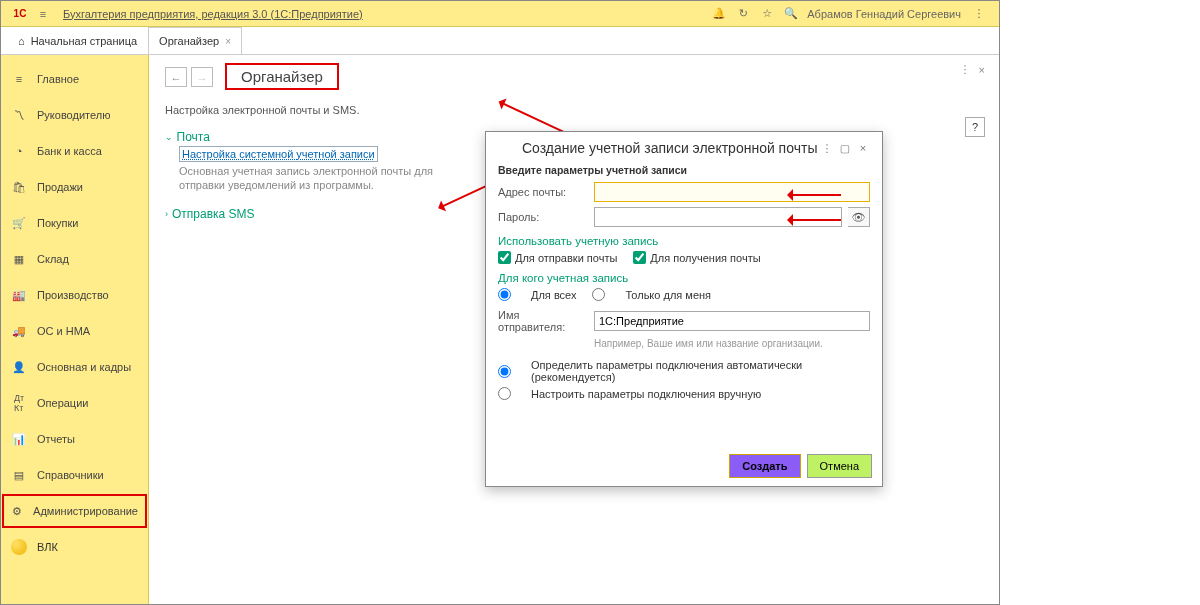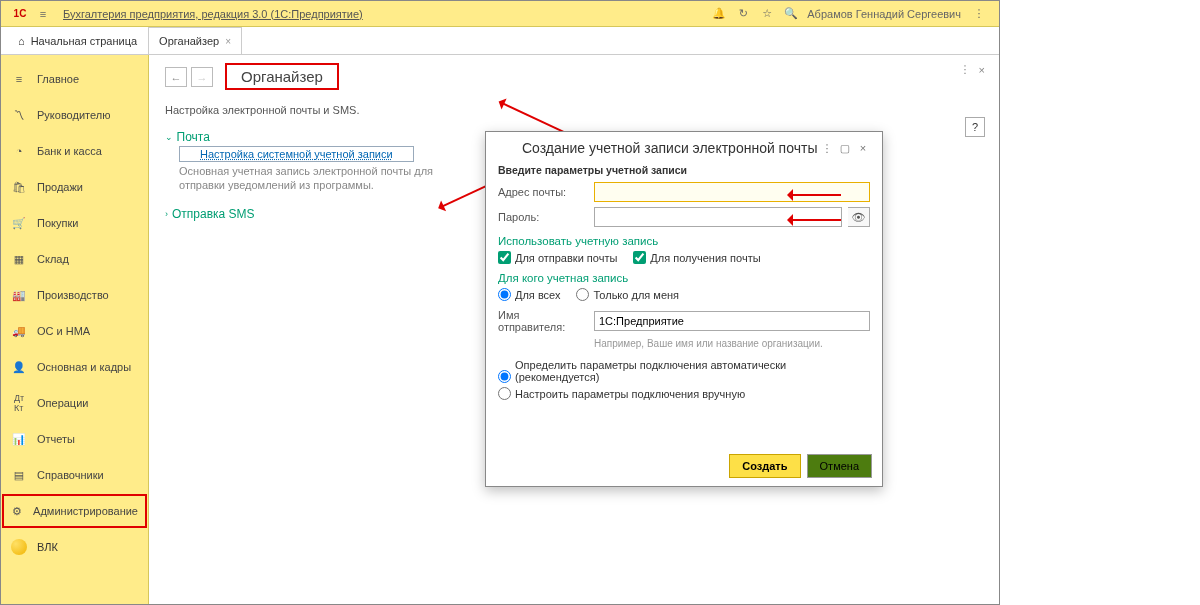--- a/index.html
+++ b/index.html
@@ -36,21 +36,21 @@
   .page-title-box { border:2px solid #e00000; display:inline-block; padding:3px 14px; margin-left:12px;}
   .page-title { font-size:15px; color:#444;}
   .right-tools { position:absolute; top:8px; right:14px; display:flex; gap:8px; align-items:center; color:#888;}
   .help-btn { width:20px; height:20px; border:1px solid #aaa; display:flex; align-items:center; justify-content:center; background:#fff; cursor:pointer; margin-top:26px;}
   .close-x { cursor:pointer; }
 
   .subtitle { margin-top:14px; color:#555; font-size:11px;}
   .section-head { margin-top:14px; color:#009e73; font-size:12px; display:flex; align-items:center; gap:4px; cursor:pointer;}
   .section-head .chev { font-size:9px; }
   .link-row { margin-left:14px; margin-top:4px; }
-  .link { color:#0066b3; text-decoration:underline dotted; cursor:pointer; border:1px solid #9ab; padding:1px 20px;}
+  .link { color:#0066b3; text-decoration:underline dotted; cursor:pointer; border:1px solid #9ab; padding:1px 2px;}
   .hint { color:#888; margin-left:14px; margin-top:4px; max-width:300px; line-height:1.3;}
 
   
   .red-arrow { position:absolute; pointer-events:none; }
   .red-arrow::after { content:''; position:absolute; width:0; height:0; border:6px solid transparent; }
   .ra1 { top:62px; left:350px; width:70px; height:2px; background:#e00000; transform:rotate(25deg);}
   .ra1::after { left:-10px; top:-5px; border-right-color:#e00000; }
   .ra2 { top:138px; left:290px; width:60px; height:2px; background:#e00000; transform:rotate(-25deg);}
   .ra2::after { left:-10px; top:-5px; border-right-color:#e00000; }
 
@@ -64,26 +64,26 @@
   .fld-row { display:flex; align-items:center; margin:5px 0; gap:6px;}
   .fld-label { width:90px; color:#555;}
   .fld-input { flex:1; height:20px; border:1px solid #aaa; padding:0 4px; font-size:11px;}
   .fld-input.highlight { border:1px solid #e8b000; background:#fffef0;}
   .pw-toggle { width:22px; height:20px; border:1px solid #aaa; border-left:none; display:flex; align-items:center; justify-content:center; cursor:pointer; background:#f8f8f8; color:#555;}
   .grp-head { color:#009e73; font-size:11.5px; margin-top:8px;}
   .chk-row { display:flex; gap:16px; margin-top:4px;}
   .chk { display:flex; align-items:center; gap:4px; color:#333;}
   .chk input { accent-color:#009e73; }
   .radio-row { display:flex; gap:16px; margin-top:4px; color:#333;}
-  .radio { display:flex; align-items:flex-end; gap:4px;}
+  .radio { display:flex; align-items:center; gap:20px;}
   .sender-hint { color:#999; margin-left:96px; margin-top:2px; font-size:10px;}
   .auto-row { margin-top:10px; display:flex; align-items:center; gap:6px; color:#333;}
   .modal-footer { display:flex; justify-content:flex-end; gap:6px; padding:8px 10px; }
-  .btn { height:24px; padding:0 12px; border:1px solid #999; background:#4d7c0f; cursor:pointer; font-size:11px;}
-  .btn.primary { background:#fde047; border-color:#caa400; font-weight:bold;}
+  .btn { height:24px; padding:0 12px; border:1px solid #999; background:#bef264; cursor:pointer; font-size:11px;}
+  .btn.primary { background:#8b5cf6; border-color:#caa400; font-weight:bold;}
 
   
   .ra3 { top:193px; left:790px; width:50px; height:2px; background:#e00000;}
   .ra3::after { left:-10px; top:-5px; border-right-color:#e00000;}
   .ra4 { top:218px; left:790px; width:50px; height:2px; background:#e00000;}
   .ra4::after { left:-10px; top:-5px; border-right-color:#e00000;}
 
   .vlk-circle { width:16px; height:16px; border-radius:50%; background:radial-gradient(circle at 30% 30%, #ffe066, #f0b400);}
 </style>
 </head>

